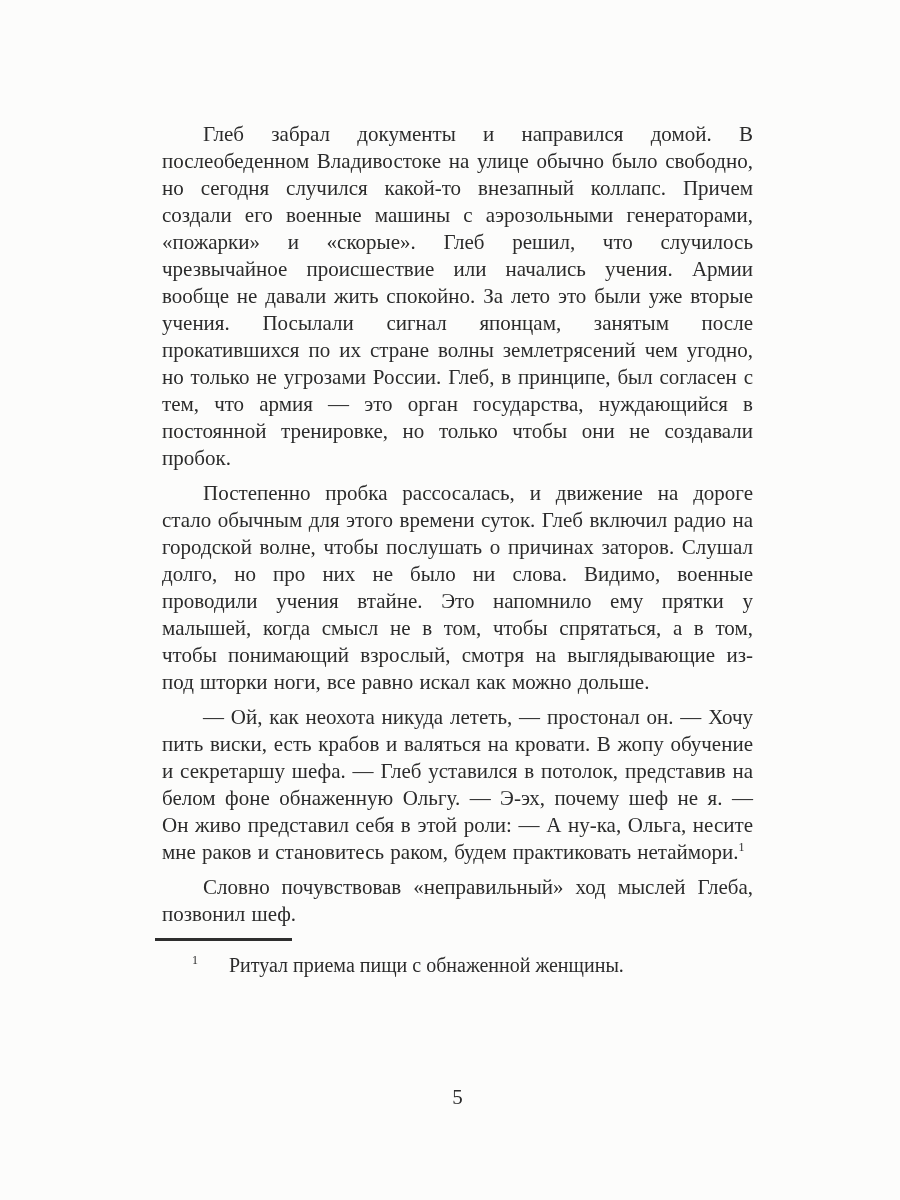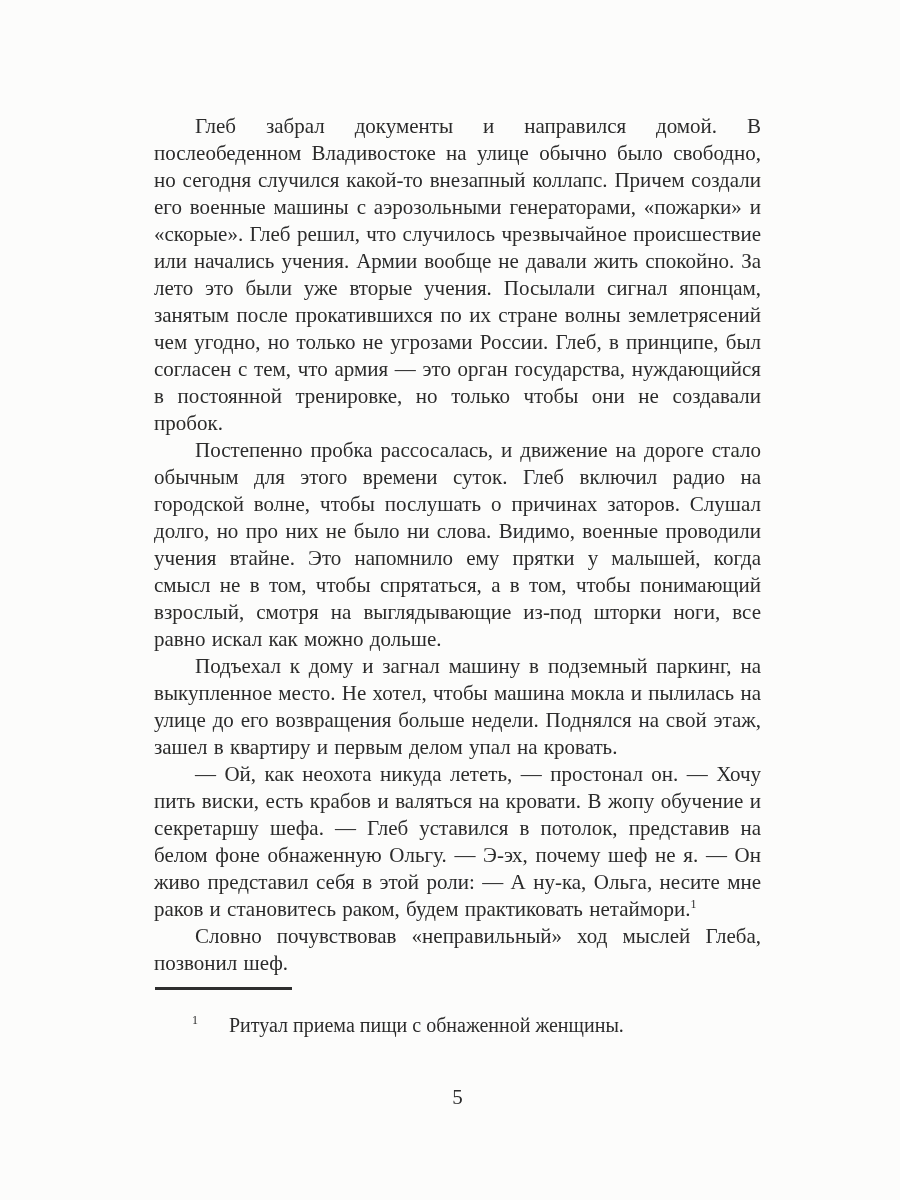--- a/index.html
+++ b/index.html
@@ -17,42 +17,42 @@
     overflow: hidden;
     box-sizing: border-box;
   }
   .text-block {
     position: absolute;
     left: 154px;
     top: 113px;
     width: 607px;
   }
   .text-block p {
-    margin: 0;
+    margin: 8px;
     font-size: 21px;
     line-height: 27px;
     text-align: justify;
     text-indent: 41px;
     word-spacing: 1px;
   }
   sup.fnref {
     font-size: 12px;
     line-height: 0;
     vertical-align: super;
   }
   .footnote-sep {
     margin-top: 10px;
     margin-left: 1px;
     width: 137px;
     height: 0;
     border: none;
     border-top: 3px solid #2e2e2e;
   }
   .footnote {
-    margin-top: 22px;
+    margin-top: 11px;
     font-size: 20px;
     line-height: 26px;
     padding-left: 38px;
     text-align: left;
   }
   .footnote sup {
     font-size: 12px;
     line-height: 0;
     margin-right: 31px;
     vertical-align: super;
@@ -68,21 +68,20 @@
   }
 </style>
 </head>
 <body>
 
 <div class="page">
   <main class="text-block">
     <div id="paragraphs">
         <p>Глеб забрал документы и направился домой. В послеобеденном Владивостоке на улице обычно было свободно, но сегодня случился какой-то внезапный коллапс. Причем создали его военные машины с аэрозольными генераторами, «пожарки» и «скорые». Глеб решил, что случилось чрезвычайное происшествие или начались учения. Армии вообще не давали жить спокойно. За лето это были уже вторые учения. Посылали сигнал японцам, занятым после прокатившихся по их стране волны землетрясений чем угодно, но только не угрозами России. Глеб, в принципе, был согласен с тем, что армия — это орган государства, нуждающийся в постоянной тренировке, но только чтобы они не создавали пробок.</p>
         <p>Постепенно пробка рассосалась, и движение на дороге стало обычным для этого времени суток. Глеб включил радио на городской волне, чтобы послушать о причинах заторов. Слушал долго, но про них не было ни слова. Видимо, военные проводили учения втайне. Это напомнило ему прятки у малышей, когда смысл не в том, чтобы спрятаться, а в том, чтобы понимающий взрослый, смотря на выглядывающие из-под шторки ноги, все равно искал как можно дольше.</p>
-        <p>Подъехал к дому и загнал машину в подземный паркинг, на выкупленное место. Не хотел, чтобы машина мокла и пылилась на улице до его возвращения больше недели. Поднялся на свой этаж, зашел в квартиру и первым делом упал на кровать.</p>
         <p>— Ой, как неохота никуда лететь, — простонал он. — Хочу пить виски, есть крабов и валяться на кровати. В жопу обучение и секретаршу шефа. — Глеб уставился в потолок, представив на белом фоне обнаженную Ольгу. — Э-эх, почему шеф не я. — Он живо представил себя в этой роли: — А ну-ка, Ольга, несите мне раков и становитесь раком, будем практиковать нетаймори.<sup class="fnref">1</sup></p>
         <p>Словно почувствовав «неправильный» ход мыслей Глеба, позвонил шеф.</p>
       </div>
     <hr class="footnote-sep">
     <div class="footnote">
       <sup>1</sup><span>Ритуал приема пищи с обнаженной женщины.</span>
     </div>
   </main>
   <div class="page-number">5</div>
 </div>

